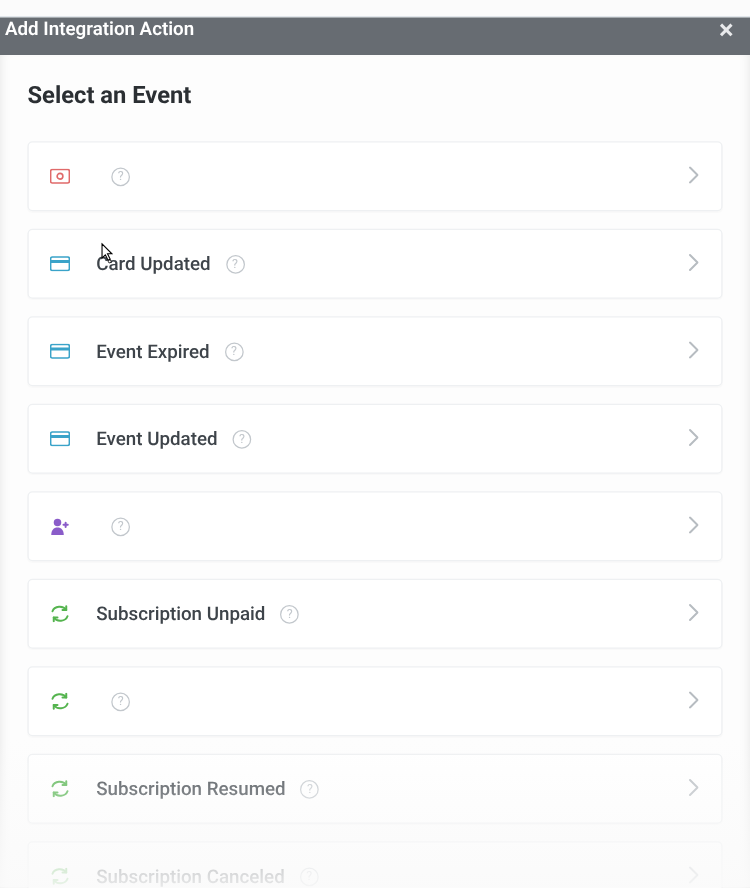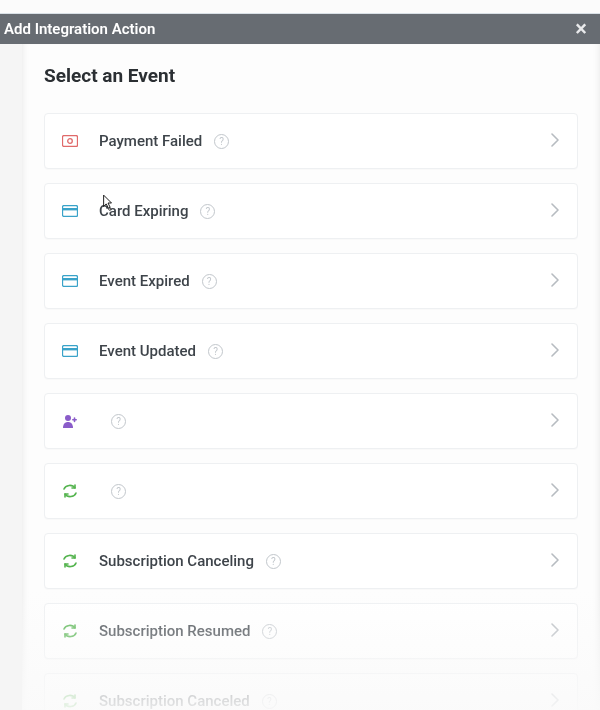--- a/index.html
+++ b/index.html
@@ -3,39 +3,38 @@
 <meta charset="utf-8">
 <style>
   * { box-sizing: border-box; margin: 0; padding: 0; }
   html, body { width: 600px; height: 710px; font-family: -apple-system, "Segoe UI", Roboto, "Helvetica Neue", Arial, sans-serif; background: #f5f5f5; overflow: hidden; }
   .top-strip { height: 14px; background: #fbfbfb; border-bottom: 1px solid #d9e0e6; }
   .modal-header {
     height: 30px;
     background: #676c72;
     color: #fff;
     display: flex;
-    align-items: center;
+    align-items: flex-start;
     padding: 0 8px 0 4px;
     font-weight: 600;
     font-size: 15px;
   }
   .modal-header .title { flex: 1; }
   .modal-header .close {
     width: 22px; height: 22px;
     display: flex; align-items: center; justify-content: center;
     font-size: 22px; line-height: 1; cursor: pointer;
     color: #e9eaec;
   }
   .modal-body {
     background: #fdfdfd;
     height: calc(710px - 14px - 30px);
     padding: 20px 0 0 0;
     position: relative;
     box-shadow: inset 6px 0 10px -8px rgba(0,0,0,.15), inset -6px 0 10px -8px rgba(0,0,0,.15);
-    margin-left: 22px;
   }
   .section-title {
     font-size: 19px;
     font-weight: 700;
     color: #2b2f33;
     padding: 0 22px 12px 22px;
   }
   .list { padding: 14px 22px 0 22px; }
   .row {
     height: 56px;
@@ -97,35 +96,34 @@
 <div class="modal-body">
   <div class="section-title">Select an Event</div>
   <div class="list" id="event-list">
       <div class="row">
         <span class="icon-slot">
           <svg width="16" height="12" viewBox="0 0 16 12">
             <rect x="0.5" y="0.5" width="15" height="11" rx="1.5" fill="none" stroke="#e06a6a" stroke-width="1.3"></rect>
             <circle cx="8" cy="6" r="2.3" fill="none" stroke="#e06a6a" stroke-width="1.3"></circle>
           </svg>
         </span>
-        <span class="label">Payment Failed</span>
         <span class="help">?</span>
         <span class="spacer"></span>
         <span class="chevron"><svg width="8" height="14" viewBox="0 0 8 14">
             <path d="M1 1 L7 7 L1 13" fill="none" stroke="#b7bcc1" stroke-width="1.6" stroke-linecap="round" stroke-linejoin="round"></path>
           </svg></span>
       </div>
       <div class="row">
         <span class="icon-slot">
           <svg width="16" height="12" viewBox="0 0 16 12">
             <rect x="0.5" y="0.5" width="15" height="11" rx="1.5" fill="none" stroke="#3aa3c9" stroke-width="1.3"></rect>
             <rect x="0.5" y="3" width="15" height="2.4" fill="#3aa3c9"></rect>
           </svg>
         </span>
-        <span class="label">Card Expiring</span>
+        <span class="label">Card Updated</span>
         <span class="help">?</span>
         <span class="spacer"></span>
         <span class="chevron"><svg width="8" height="14" viewBox="0 0 8 14">
             <path d="M1 1 L7 7 L1 13" fill="none" stroke="#b7bcc1" stroke-width="1.6" stroke-linecap="round" stroke-linejoin="round"></path>
           </svg></span>
       </div>
       <div class="row">
         <span class="icon-slot">
           <svg width="16" height="12" viewBox="0 0 16 12">
             <rect x="0.5" y="0.5" width="15" height="11" rx="1.5" fill="none" stroke="#3aa3c9" stroke-width="1.3"></rect>
@@ -170,36 +168,36 @@
       </div>
       <div class="row">
         <span class="icon-slot">
           <svg width="16" height="14" viewBox="0 0 16 14">
             <path d="M2 5 A6 5 0 0 1 13 4" fill="none" stroke="#55b44f" stroke-width="1.6" stroke-linecap="round"></path>
             <path d="M13 1 L13 4 L10 4" fill="none" stroke="#55b44f" stroke-width="1.6" stroke-linecap="round" stroke-linejoin="round"></path>
             <path d="M14 9 A6 5 0 0 1 3 10" fill="none" stroke="#55b44f" stroke-width="1.6" stroke-linecap="round"></path>
             <path d="M3 13 L3 10 L6 10" fill="none" stroke="#55b44f" stroke-width="1.6" stroke-linecap="round" stroke-linejoin="round"></path>
           </svg>
         </span>
-        <span class="help">?</span>
-        <span class="spacer"></span>
-        <span class="chevron"><svg width="8" height="14" viewBox="0 0 8 14">
-            <path d="M1 1 L7 7 L1 13" fill="none" stroke="#b7bcc1" stroke-width="1.6" stroke-linecap="round" stroke-linejoin="round"></path>
-          </svg></span>
-      </div>
-      <div class="row">
-        <span class="icon-slot">
-          <svg width="16" height="14" viewBox="0 0 16 14">
-            <path d="M2 5 A6 5 0 0 1 13 4" fill="none" stroke="#55b44f" stroke-width="1.6" stroke-linecap="round"></path>
-            <path d="M13 1 L13 4 L10 4" fill="none" stroke="#55b44f" stroke-width="1.6" stroke-linecap="round" stroke-linejoin="round"></path>
-            <path d="M14 9 A6 5 0 0 1 3 10" fill="none" stroke="#55b44f" stroke-width="1.6" stroke-linecap="round"></path>
-            <path d="M3 13 L3 10 L6 10" fill="none" stroke="#55b44f" stroke-width="1.6" stroke-linecap="round" stroke-linejoin="round"></path>
-          </svg>
-        </span>
-        <span class="label">Subscription Canceling</span>
+        <span class="label">Subscription Unpaid</span>
+        <span class="help">?</span>
+        <span class="spacer"></span>
+        <span class="chevron"><svg width="8" height="14" viewBox="0 0 8 14">
+            <path d="M1 1 L7 7 L1 13" fill="none" stroke="#b7bcc1" stroke-width="1.6" stroke-linecap="round" stroke-linejoin="round"></path>
+          </svg></span>
+      </div>
+      <div class="row">
+        <span class="icon-slot">
+          <svg width="16" height="14" viewBox="0 0 16 14">
+            <path d="M2 5 A6 5 0 0 1 13 4" fill="none" stroke="#55b44f" stroke-width="1.6" stroke-linecap="round"></path>
+            <path d="M13 1 L13 4 L10 4" fill="none" stroke="#55b44f" stroke-width="1.6" stroke-linecap="round" stroke-linejoin="round"></path>
+            <path d="M14 9 A6 5 0 0 1 3 10" fill="none" stroke="#55b44f" stroke-width="1.6" stroke-linecap="round"></path>
+            <path d="M3 13 L3 10 L6 10" fill="none" stroke="#55b44f" stroke-width="1.6" stroke-linecap="round" stroke-linejoin="round"></path>
+          </svg>
+        </span>
         <span class="help">?</span>
         <span class="spacer"></span>
         <span class="chevron"><svg width="8" height="14" viewBox="0 0 8 14">
             <path d="M1 1 L7 7 L1 13" fill="none" stroke="#b7bcc1" stroke-width="1.6" stroke-linecap="round" stroke-linejoin="round"></path>
           </svg></span>
       </div>
       <div class="row">
         <span class="icon-slot">
           <svg width="16" height="14" viewBox="0 0 16 14">
             <path d="M2 5 A6 5 0 0 1 13 4" fill="none" stroke="#55b44f" stroke-width="1.6" stroke-linecap="round"></path>

